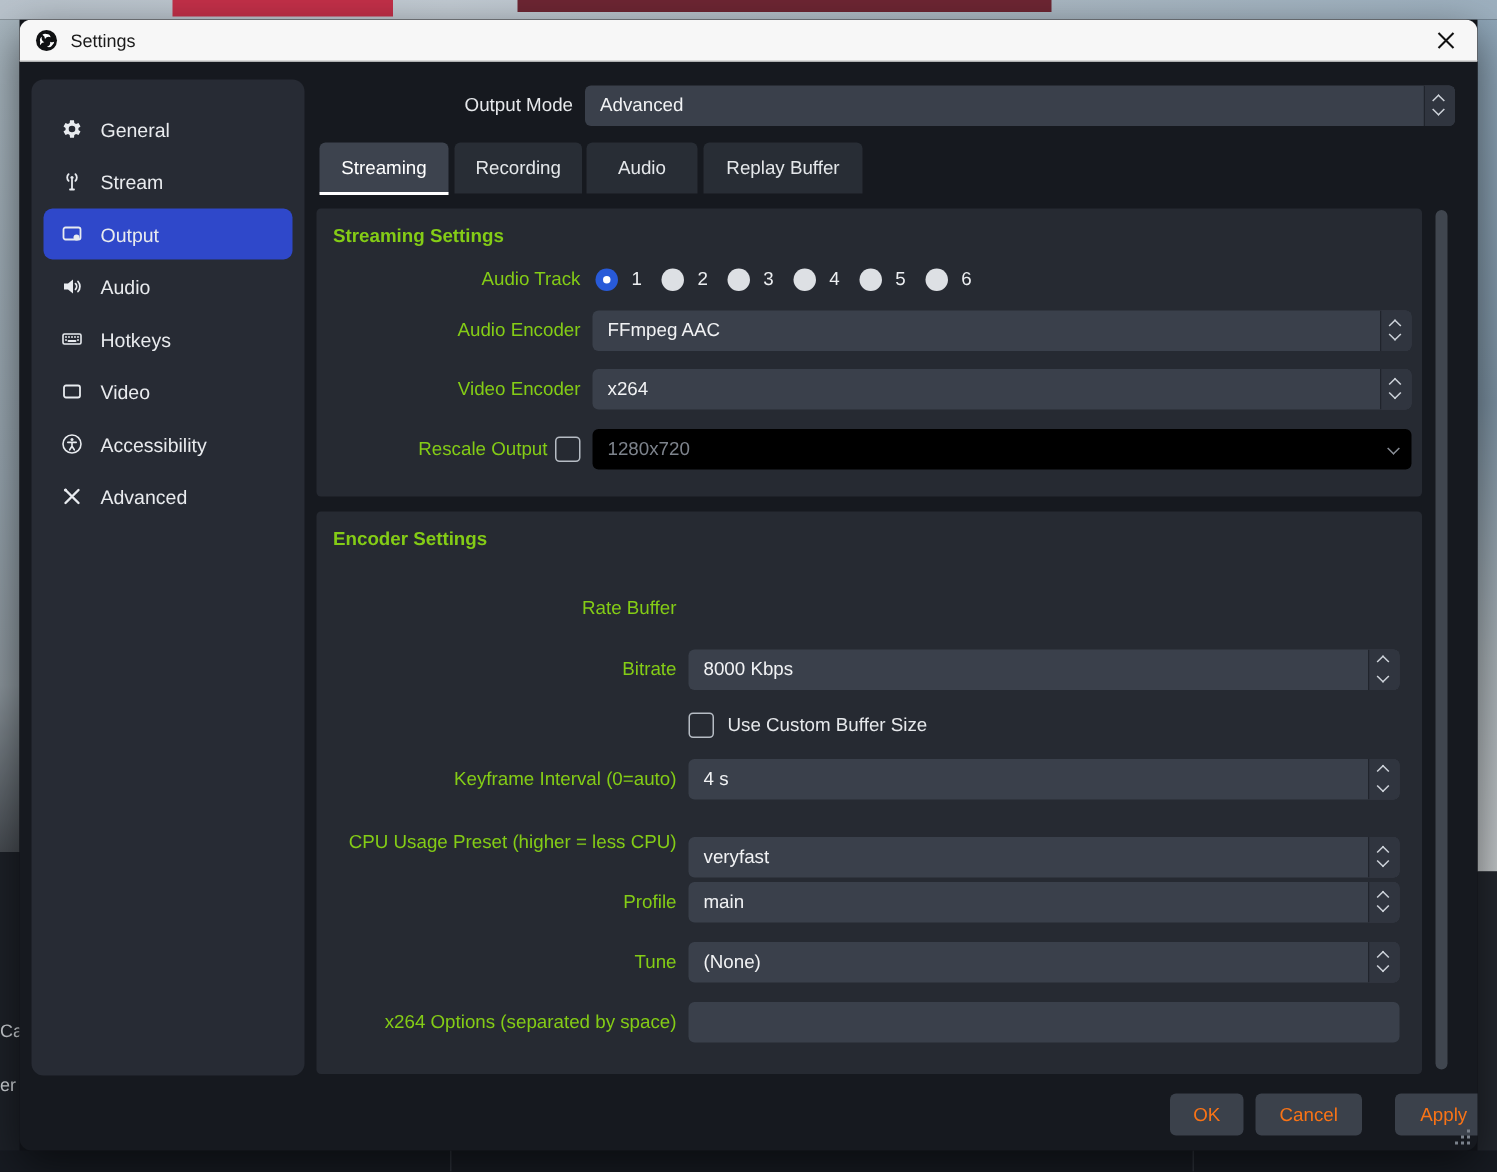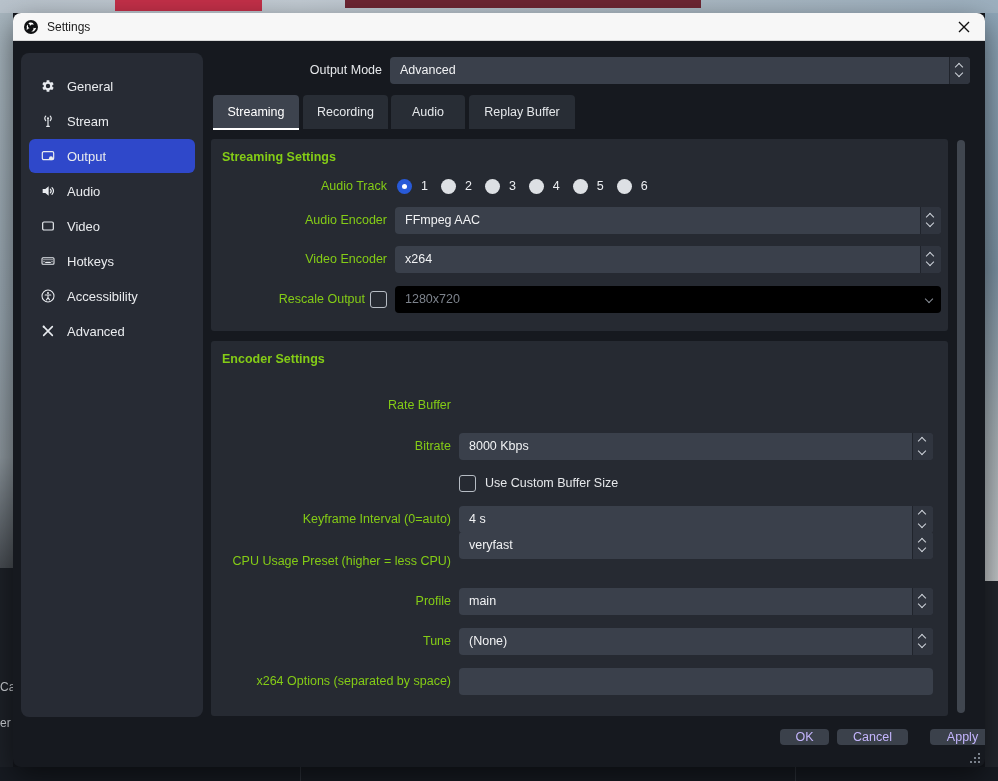--- a/index.html
+++ b/index.html
@@ -94,22 +94,22 @@
 
   
   .txt { position:absolute; height:27px; background:#3a404b; border:none; border-radius:4px;
          color:#f1f2f4; font-size:12.5px; padding:0 9px; font-family:"Liberation Sans",sans-serif; }
 
   
   .scroll-thumb { position:absolute; left:944px; top:99px; width:8px; height:573px;
                   background:#40464f; border-radius:4px; cursor:pointer; }
 
   
-  .btn { position:absolute; top:688px; height:16px; background:#3b414b; border:none; border-radius:4px;
-         color:#c4b5fd; font-size:12.5px; font-family:"Liberation Sans",sans-serif; cursor:pointer; }
+  .btn { position:absolute; top:688px; height:28px; background:#3b414b; border:none; border-radius:4px;
+         color:#f97316; font-size:12.5px; font-family:"Liberation Sans",sans-serif; cursor:pointer; }
   .btn-ok { left:767px; width:49px; } .btn-cancel { left:824px; width:71px; } .btn-apply { left:903px; width:65px;margin-left:14px; }
   .grip { position:absolute; left:956px; top:712px; width:12px; height:12px; cursor:nwse-resize; }
   .grip i { position:absolute; width:2px; height:2px; background:#7a818b; }
 </style>
 </head>
 <body>
 
 <div class="bk-top"></div>
 <div class="bk-red1"></div>
 <div class="bk-red2"></div>
@@ -175,34 +175,34 @@
         <span class="sb-ic">
           <svg viewBox="0 0 24 24">
             <path fill="currentColor" d="M4 9v6h4l5 4V5L8 9H4z"></path>
             <path fill="none" stroke="currentColor" stroke-width="1.8" stroke-linecap="round" d="M15.5 9.2a4 4 0 0 1 0 5.6M18 7a7.5 7.5 0 0 1 0 10"></path>
           </svg>
         </span>
         <span>Audio</span>
       </div>
       <div class="sb-item">
         <span class="sb-ic">
-          <svg viewBox="0 0 24 24" fill="none" stroke="currentColor" stroke-width="1.8">
-            <rect x="4" y="6" width="16" height="12" rx="2"></rect>
-          </svg>
-        </span>
-        <span>Video</span>
-      </div>
-      <div class="sb-item">
-        <span class="sb-ic">
           <svg viewBox="0 0 24 24" fill="none" stroke="currentColor" stroke-width="1.6">
             <rect x="3" y="7" width="18" height="10" rx="1.5"></rect>
             <path d="M6 10h.01M9 10h.01M12 10h.01M15 10h.01M18 10h.01M6 13h.01M18 13h.01M8.5 14h7" stroke-linecap="round" stroke-width="1.9"></path>
           </svg>
         </span>
         <span>Hotkeys</span>
+      </div>
+      <div class="sb-item">
+        <span class="sb-ic">
+          <svg viewBox="0 0 24 24" fill="none" stroke="currentColor" stroke-width="1.8">
+            <rect x="4" y="6" width="16" height="12" rx="2"></rect>
+          </svg>
+        </span>
+        <span>Video</span>
       </div>
       <div class="sb-item">
         <span class="sb-ic">
           <svg viewBox="0 0 24 24" fill="none" stroke="currentColor" stroke-width="1.6" stroke-linecap="round">
             <circle cx="12" cy="12" r="9"></circle>
             <circle cx="12" cy="7.6" r="1.5" fill="currentColor" stroke="none"></circle>
             <path d="M7.8 10.4h8.4M12 10.8v3.4M12 14.2l-2.3 3.6M12 14.2l2.3 3.6"></path>
           </svg>
         </span>
         <span>Accessibility</span>
@@ -299,21 +299,21 @@
       <div class="lbl" style="top:165px;">Keyframe Interval (0=auto)</div>
       <div class="combo ctl spin" style="top:165px;">
         <span class="val">4 s</span>
         <span class="seg">
             <i class="caret up"></i>
             <i class="caret dn"></i>
           </span>
       </div>
 
       <div class="lbl" style="top:207px;">CPU Usage Preset (higher = less CPU)</div>
-      <div class="combo ctl" style="top:191px;">
+      <div class="combo ctl" style="top:217px;">
         <span class="val">veryfast</span>
         <span class="seg">
             <i class="caret up"></i>
             <i class="caret dn"></i>
           </span>
       </div>
 
       <div class="lbl" style="top:247px;">Profile</div>
       <div class="combo ctl" style="top:247px;">
         <span class="val">main</span>

